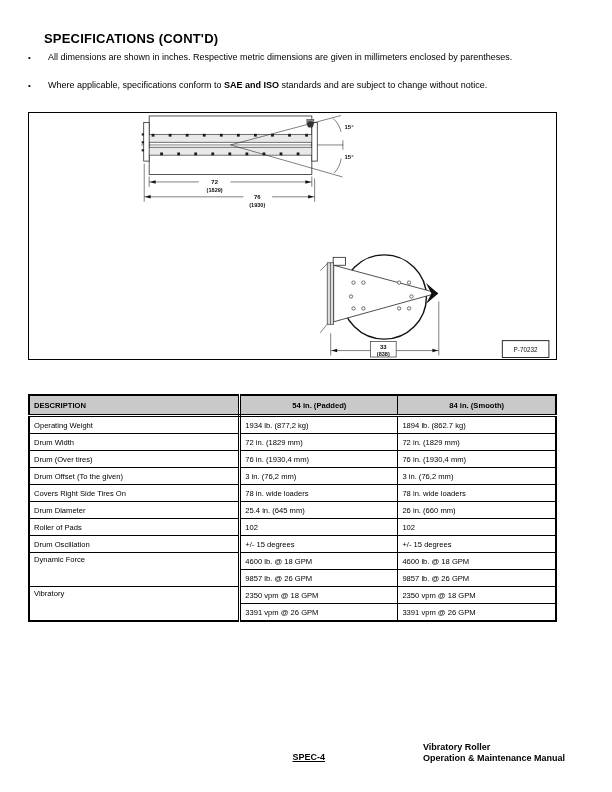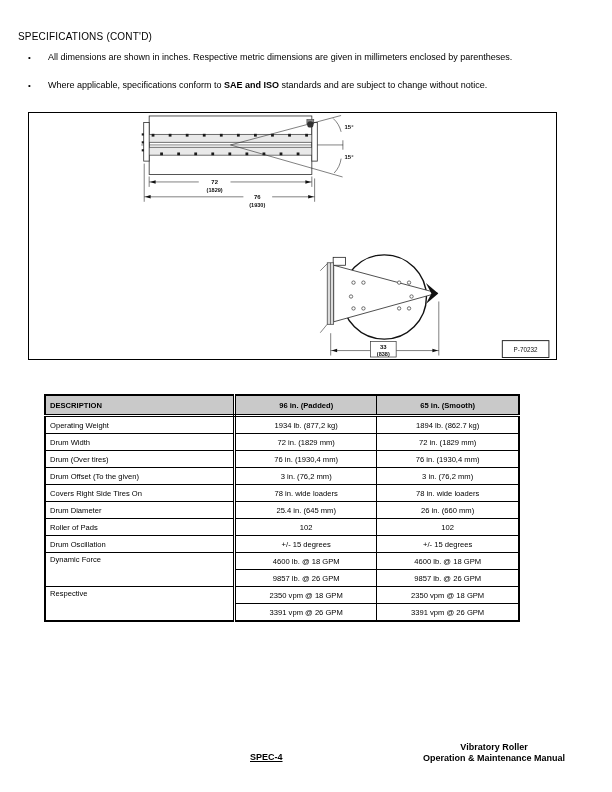--- a/index.html
+++ b/index.html
@@ -3,48 +3,48 @@
 <meta charset="utf-8">
 <style>
   html,body{margin:0;padding:0;}
   body{
     width:612px;height:792px;position:relative;background:#ffffff;
     font-family:"Liberation Sans", sans-serif;color:#000;
     -webkit-font-smoothing:antialiased;
   }
   .abs{position:absolute;}
   
-  #doc-title{left:18px;top:31px;font-size:10px;font-weight:normal;letter-spacing:.2px;}
+  #doc-title{left:44px;top:31px;font-size:13px;font-weight:bold;letter-spacing:.2px;}
   .bullet-row{left:28px;width:537px;display:flex;font-size:9px;line-height:11px;}
   .bullet-row .glyph{width:20px;flex:0 0 20px;font-size:8px;}
   .bullet-row .btext{flex:1;}
   .bold-inline{font-weight:bold;text-align:center;}
   
   #figure-box{left:28px;top:112px;width:529px;height:248px;border:1.5px solid #000;box-sizing:border-box;background:#fff;}
   #figure-box svg{display:block;width:100%;height:100%;}
   .fig-line{stroke:#2a2a2a;stroke-width:.6;fill:none;}
   .fig-thick{stroke:#111;stroke-width:1.4;fill:none;}
   .fig-label{font-family:"Liberation Sans",sans-serif;font-size:6px;font-weight:600;fill:#111;}
   .fig-label-sm{font-family:"Liberation Sans",sans-serif;font-size:5.6px;font-weight:600;fill:#111;}
   
   #spec-table{left:28px;top:394px;width:529px;}
-  table{border-collapse:collapse;width:476px;border:2px solid #000;table-layout:fixed;margin-left:16px;}
+  table{border-collapse:collapse;width:529px;border:2px solid #000;table-layout:fixed;}
   col.c1{width:40%;}col.c2{width:30%;}col.c3{width:30%;}
   th,td{border:1px solid #000;font-size:7.6px;line-height:9px;padding:2px 4px;overflow:hidden;}
   th{background:#c9c9c9;font-weight:bold;height:14px;border-bottom:3px double #000;}
   th.desc-h{text-align:left;}
   th.val-h{text-align:center;}
   td{height:12px;}
   td.desc{text-align:left;border-right:3px double #000;}
   th.desc-h{border-right:3px double #000;}
-  td.val{text-align:center;}
+  td.val{}
   td.span-label{vertical-align:top;}
   
-  #footer-page{left:250px;top:752px;width:75px;text-align:left;font-size:9px;font-weight:bold;text-decoration:underline;}
-  #footer-doc{right:47px;top:742px;text-align:center;font-size:9px;font-weight:bold;line-height:11px;}
+  #footer-page{left:250px;top:752px;width:75px;text-align:right;font-size:9px;font-weight:bold;text-decoration:underline;}
+  #footer-doc{right:47px;top:742px;text-align:left;font-size:9px;font-weight:bold;line-height:11px;}
 </style>
 </head>
 <body>
 
 <div class="abs" id="doc-title">SPECIFICATIONS (CONT'D)</div>
 
 <div class="abs bullet-row" style="top:52px;">
   <span class="glyph">•</span>
   <span class="btext"><span>All dimensions are shown in inches. Respective metric dimensions are given in millimeters enclosed by parentheses.</span><span class="bold-inline"></span><span></span></span>
 </div>
@@ -176,22 +176,22 @@
 <div class="abs" id="spec-table">
   <table>
     <colgroup>
         <col class="c1">
         <col class="c2">
         <col class="c3">
       </colgroup>
     <tbody>
         <tr>
       <th class="desc-h">DESCRIPTION</th>
-      <th class="val-h">96 in. (Padded)</th>
-      <th class="val-h">65 in. (Smooth)</th>
+      <th class="val-h">54 in. (Padded)</th>
+      <th class="val-h">84 in. (Smooth)</th>
     </tr>
     <tr>
       <td class="desc">Operating Weight</td>
       <td class="val">1934 lb. (877,2 kg)</td>
       <td class="val">1894 lb. (862.7 kg)</td>
     </tr>
     <tr>
       <td class="desc">Drum Width</td>
       <td class="val">72 in. (1829 mm)</td>
       <td class="val">72 in. (1829 mm)</td>
@@ -229,21 +229,21 @@
     <tr>
       <td class="desc span-label" rowspan="2">Dynamic Force</td>
       <td class="val">4600 lb. @ 18 GPM</td>
       <td class="val">4600 lb. @ 18 GPM</td>
     </tr>
     <tr>
       <td class="val">9857 lb. @ 26 GPM</td>
       <td class="val">9857 lb. @ 26 GPM</td>
     </tr>
     <tr>
-      <td class="desc span-label" rowspan="2">Respective</td>
+      <td class="desc span-label" rowspan="2">Vibratory</td>
       <td class="val">2350 vpm @ 18 GPM</td>
       <td class="val">2350 vpm @ 18 GPM</td>
     </tr>
     <tr>
       <td class="val">3391 vpm @ 26 GPM</td>
       <td class="val">3391 vpm @ 26 GPM</td>
     </tr>
   </tbody>
     </table>
 </div>

